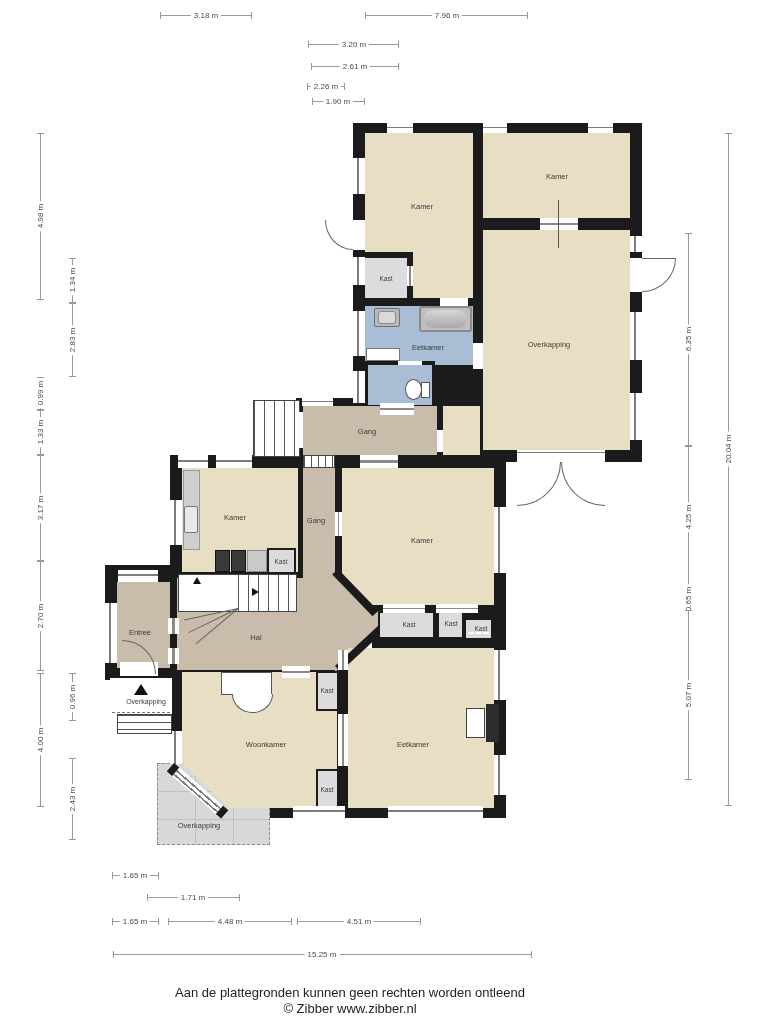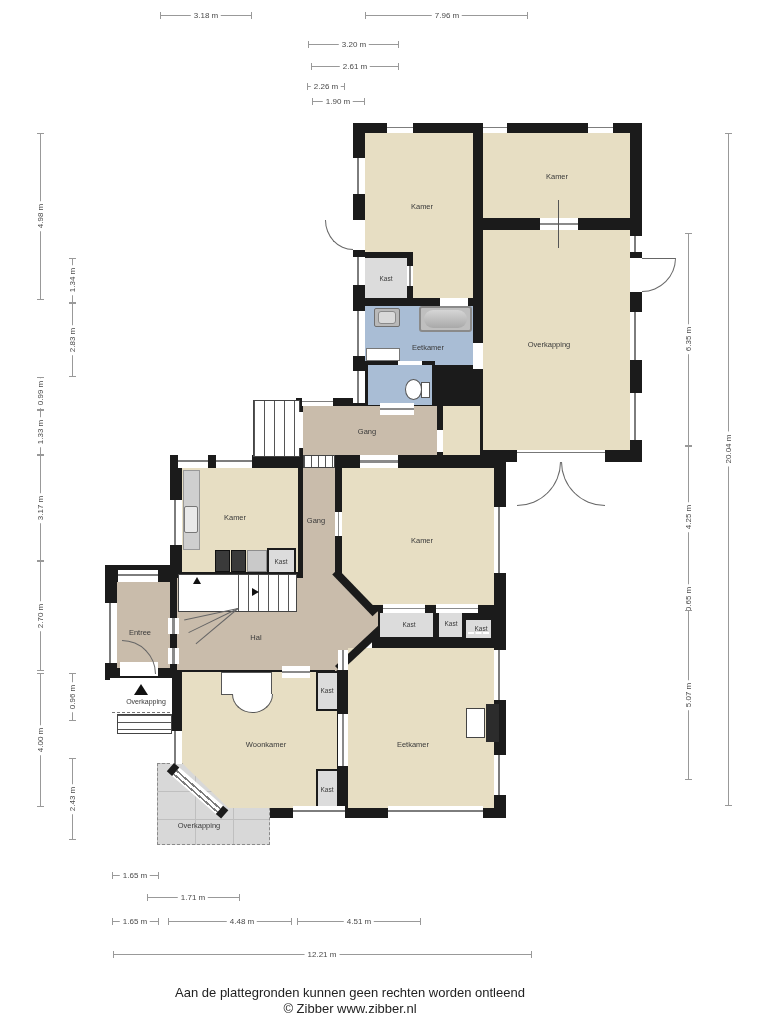--- a/index.html
+++ b/index.html
@@ -173,31 +173,31 @@
   <span class="dlab" style="left:193px;top:897px">1.71 m</span>
   <div class="dimh" style="left:112px;top:921px;width:47px">
       <i class="t1h"></i>
       <i class="t2h"></i>
     </div>
   <span class="dlab" style="left:135px;top:921px">1.65 m</span>
   <div class="dimh" style="left:168px;top:921px;width:124px">
       <i class="t1h"></i>
       <i class="t2h"></i>
     </div>
-  <span class="dlab" style="left:242px;top:921px">4.48 m</span>
+  <span class="dlab" style="left:230px;top:921px">4.48 m</span>
   <div class="dimh" style="left:297px;top:921px;width:124px">
       <i class="t1h"></i>
       <i class="t2h"></i>
     </div>
   <span class="dlab" style="left:359px;top:921px">4.51 m</span>
   <div class="dimh" style="left:113px;top:954px;width:419px">
       <i class="t1h"></i>
       <i class="t2h"></i>
     </div>
-  <span class="dlab" style="left:322px;top:954px">12.21 m</span>
+  <span class="dlab" style="left:322px;top:954px">15.25 m</span>
 
   <div class="wall" style="left:353px;top:123px;width:130px;height:292px"></div>
   <div class="wall" style="left:475px;top:123px;width:167px;height:339px"></div>
   <div class="wall" style="left:296px;top:398px;width:187px;height:69px"></div>
   <div class="wall" style="left:170px;top:455px;width:178px;height:125px"></div>
   <div class="wall" style="left:335px;top:455px;width:171px;height:163px"></div>
   <div class="wall" style="left:105px;top:565px;width:243px;height:115px"></div>
   <div class="wall" style="left:372px;top:600px;width:134px;height:50px"></div>
   <div class="wall" style="left:170px;top:660px;width:336px;height:158px"></div>
 

